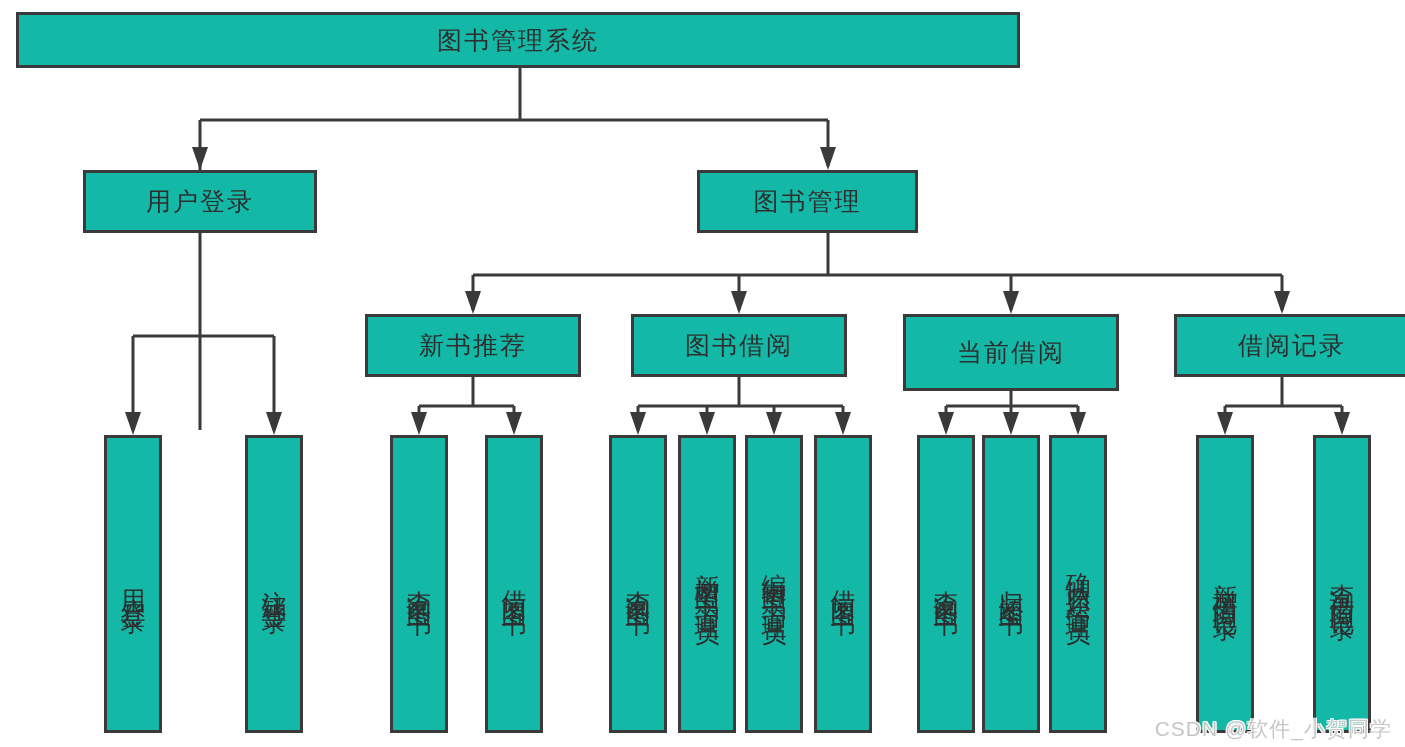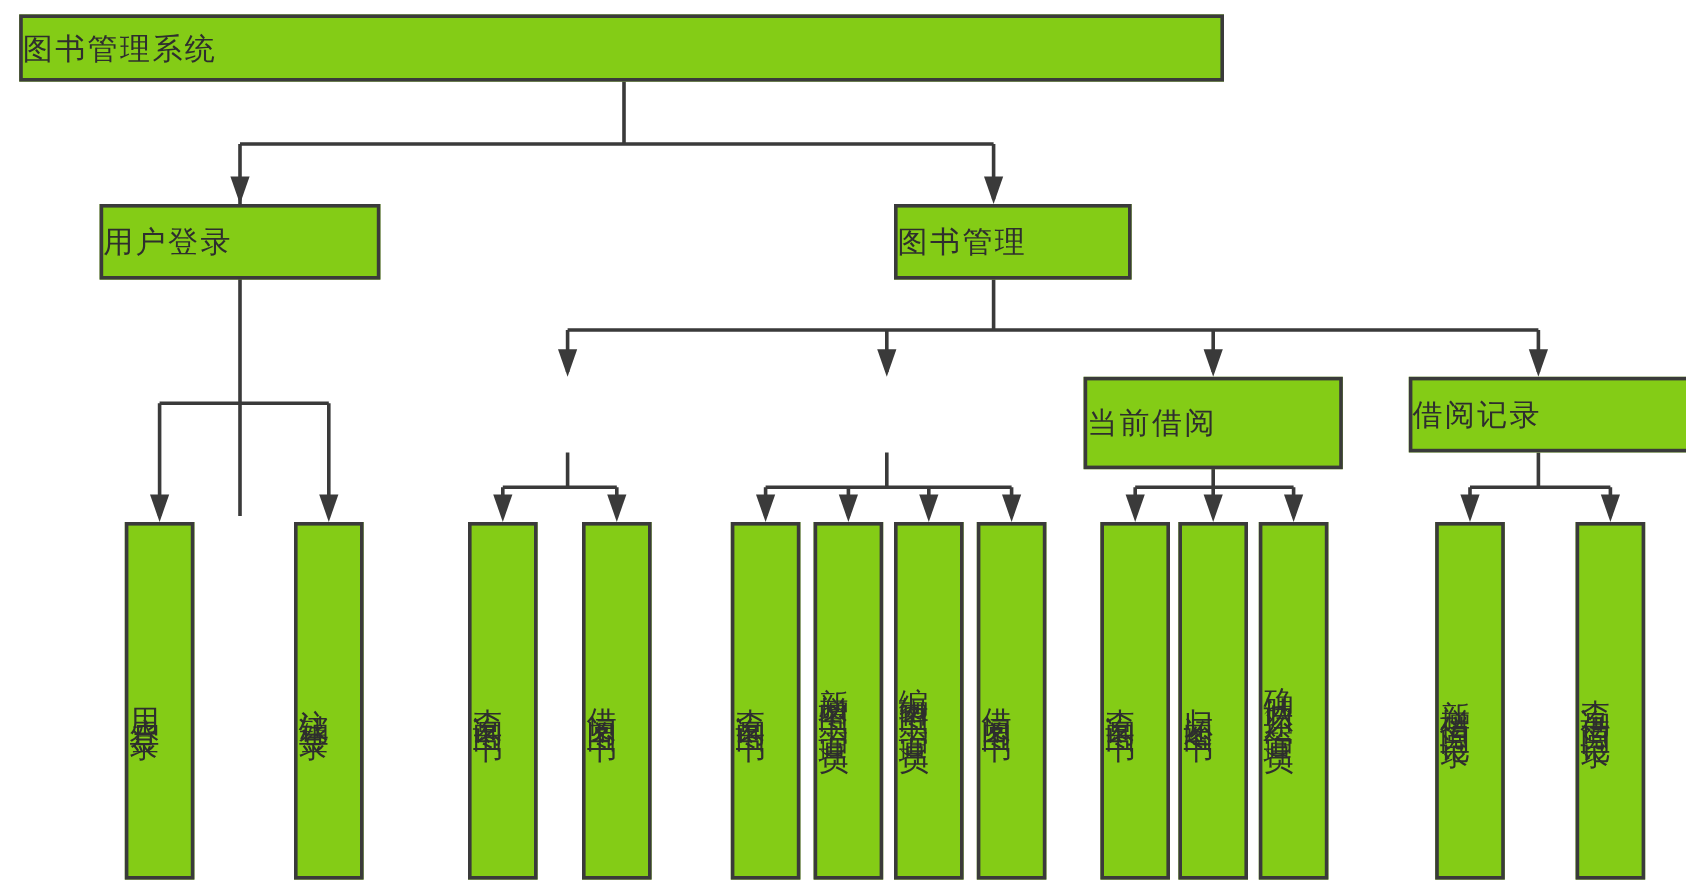--- a/index.html
+++ b/index.html
@@ -6,24 +6,24 @@
   #canvas{
     position:relative;
     width:1405px;height:747px;
     background:#ffffff;
     font-family:"Liberation Sans", sans-serif;
     overflow:hidden;
   }
   #wires{position:absolute;left:0;top:0;z-index:1;}
   .node{
     position:absolute;
-    background:#84cc16;
+    background:#14b8a6;
     border:3px solid #3a3a3a;
     box-sizing:border-box;
-    display:flex;align-items:center;justify-content:flex-start;
+    display:flex;align-items:center;justify-content:center;
     color:#2e2e2e;
     z-index:2;
   }
   .hlabel{
     font-size:25px;
     letter-spacing:2px;
     white-space:nowrap;
     color:#2e2e2e;
   }
   .leaf .vlabel{
@@ -82,24 +82,30 @@
     </g>
   </svg>
 
   <div class="node" style="left:16px;top:12px;width:1004px;height:56px">
     <span class="hlabel">图书管理系统</span>
   </div>
 
   <div class="node" style="left:83px;top:170px;width:234px;height:63px">
     <span class="hlabel">用户登录</span>
   </div>
-  <div class="node" style="left:745px;top:170px;width:198px;height:63px">
+  <div class="node" style="left:697px;top:170px;width:221px;height:63px">
     <span class="hlabel">图书管理</span>
   </div>
 
+  <div class="node" style="left:365px;top:314px;width:216px;height:63px">
+    <span class="hlabel">新书推荐</span>
+  </div>
+  <div class="node" style="left:631px;top:314px;width:216px;height:63px">
+    <span class="hlabel">图书借阅</span>
+  </div>
   <div class="node" style="left:903px;top:314px;width:216px;height:77px">
     <span class="hlabel">当前借阅</span>
   </div>
   <div class="node" style="left:1174px;top:314px;width:236px;height:63px">
     <span class="hlabel">借阅记录</span>
   </div>
 
   <div class="node leaf" style="left:104px;top:435px;width:58px;height:298px">
     <span class="vlabel">用户登录</span>
   </div>
@@ -137,13 +143,14 @@
     <span class="vlabel">确认归还（管理员）</span>
   </div>
 
   <div class="node leaf" style="left:1196px;top:435px;width:58px;height:298px">
     <span class="vlabel">新增借阅记录</span>
   </div>
   <div class="node leaf" style="left:1313px;top:435px;width:58px;height:298px">
     <span class="vlabel">查询借阅记录</span>
   </div>
 
+  <div class="watermark">CSDN @软件_小贺同学</div>
 </div>
 
 </body></html>

